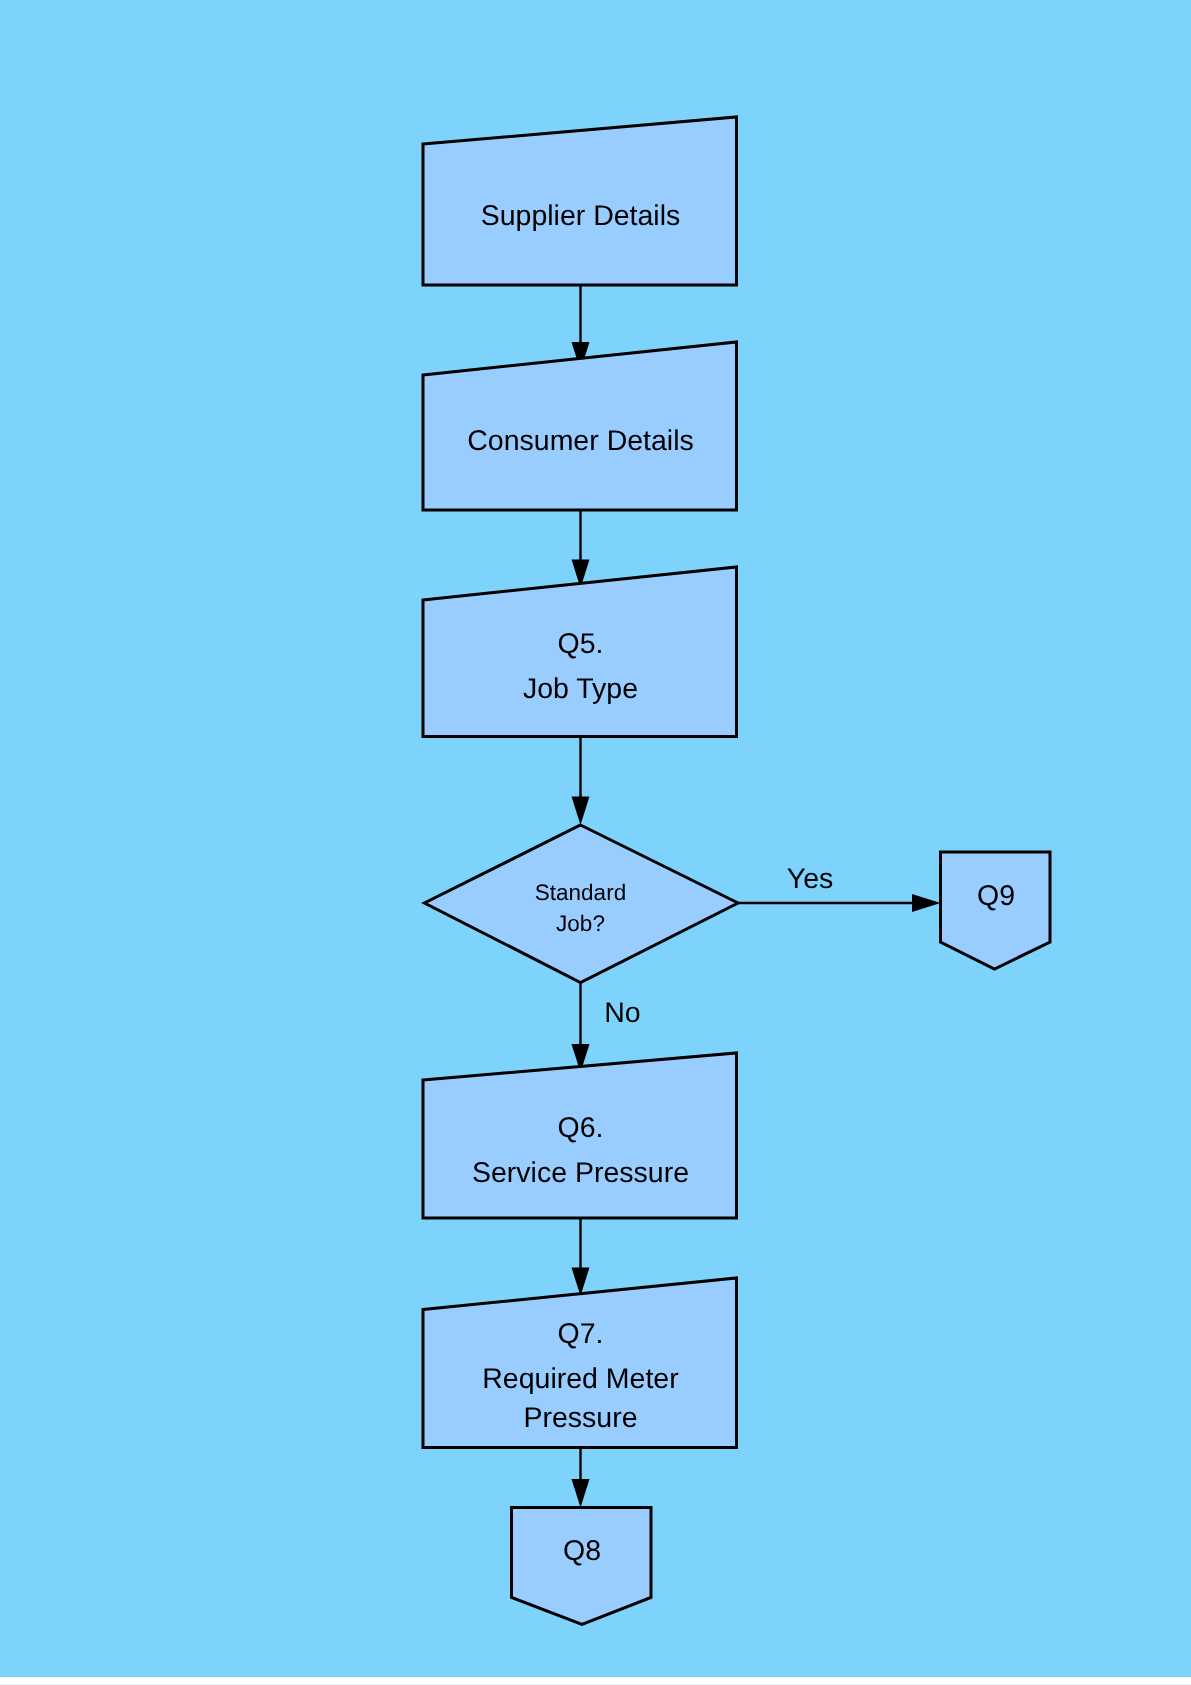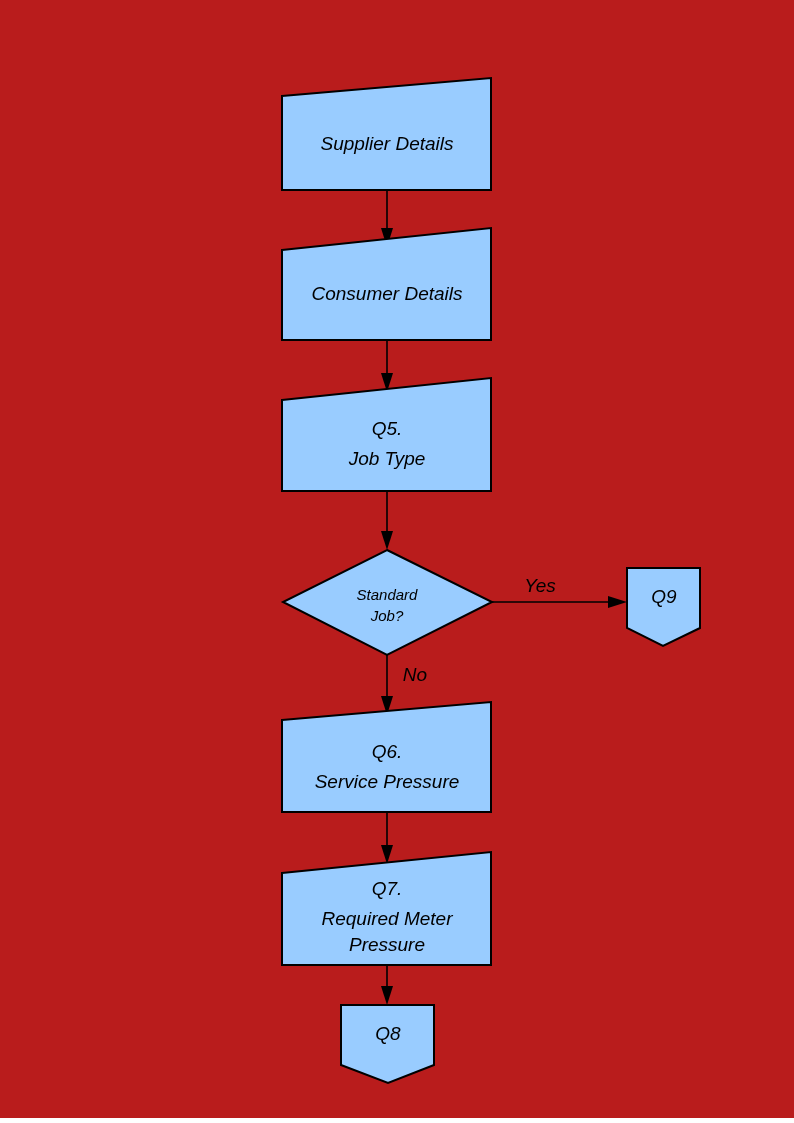--- a/index.html
+++ b/index.html
@@ -10,22 +10,21 @@
   body {
     width: 794px;
     height: 1123px;
     overflow: hidden;
     font-family: "Liberation Sans", sans-serif;
   }
   #flow-canvas {
     position: relative;
     width: 794px;
     height: 1118px;
-    background: #b91c1c;
-    font-style: italic;
+    background: #7dd3fc;
   }
   #flow-svg {
     position: absolute;
     left: 0;
     top: 0;
     width: 794px;
     height: 1123px;
   }
   .node-shape {
     fill: #99ccff;

